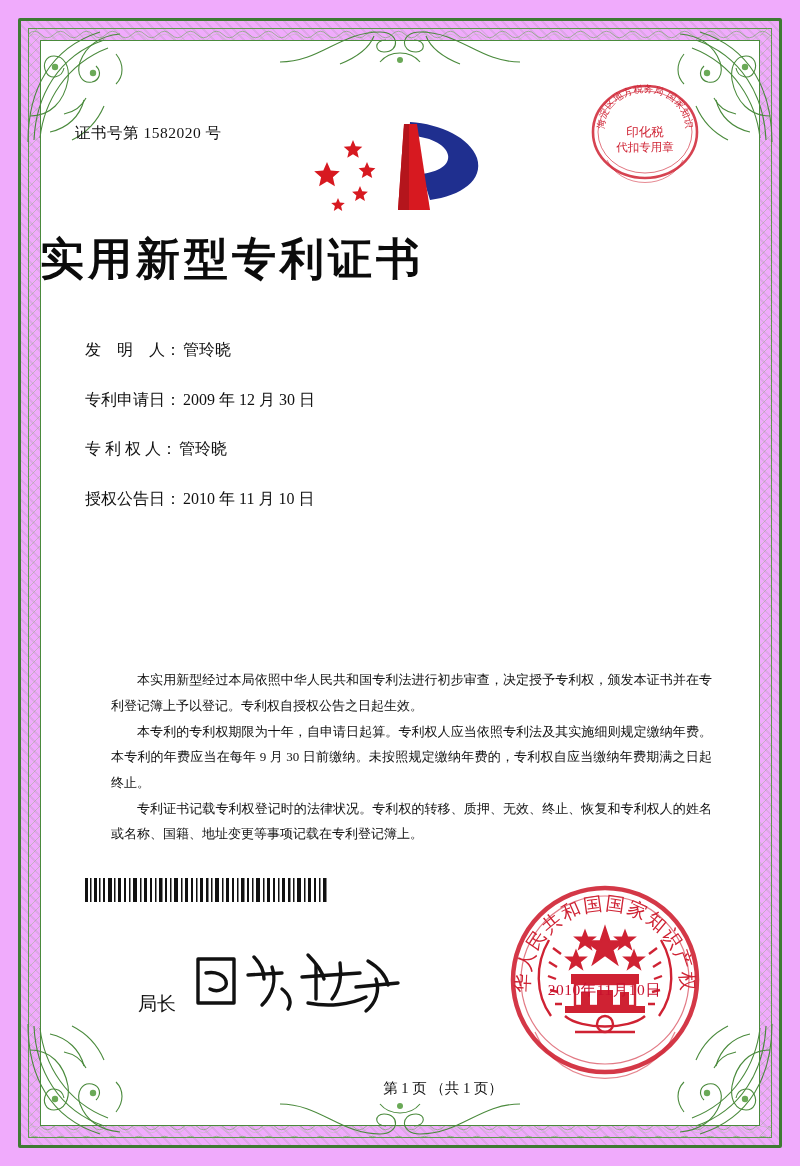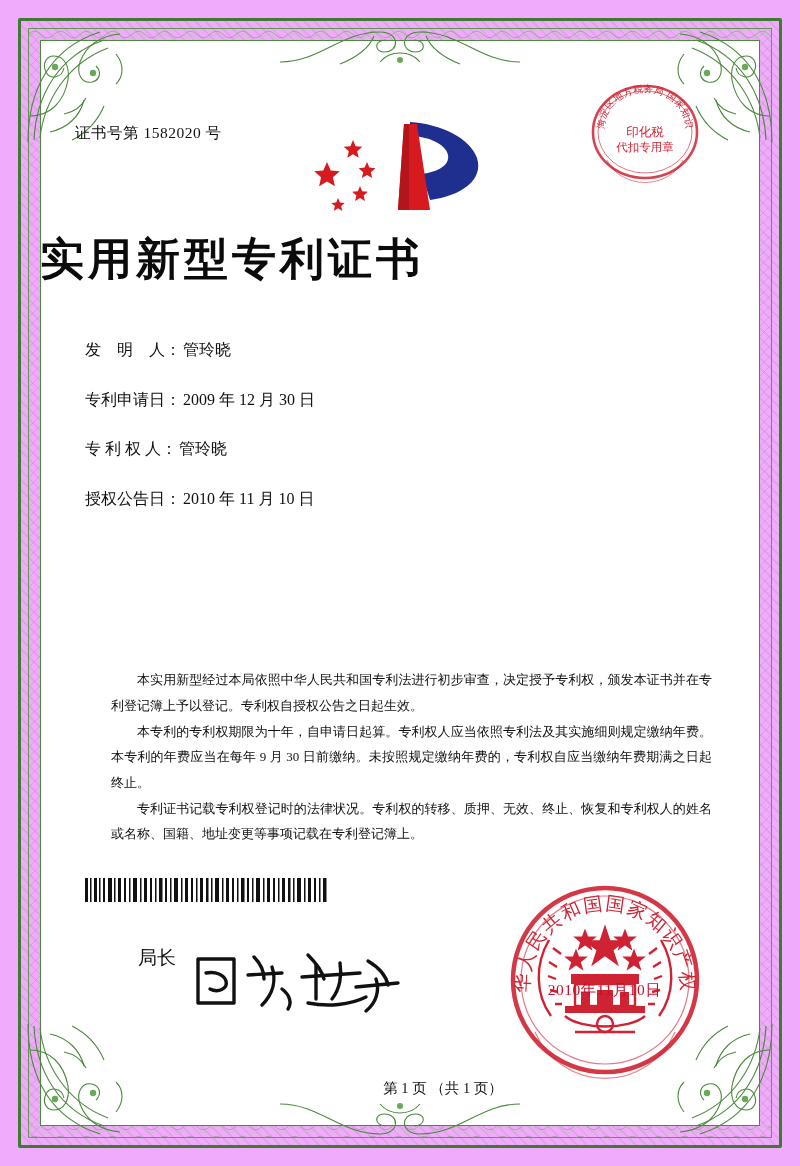--- a/index.html
+++ b/index.html
@@ -173,21 +173,21 @@
     width: 280px;
     height: 24px;
   }
 
   
   .sig-row {
     position: absolute;
     left: 98px;
     top: 905px;
     display: flex;
-    align-items: flex-start;
+    align-items: flex-end;
   }
   .sig-label {
     font-size: 19px;
     color: #111;
     margin-right: 14px;
   }
   .signature {
     width: 215px;
     height: 72px;
   }

